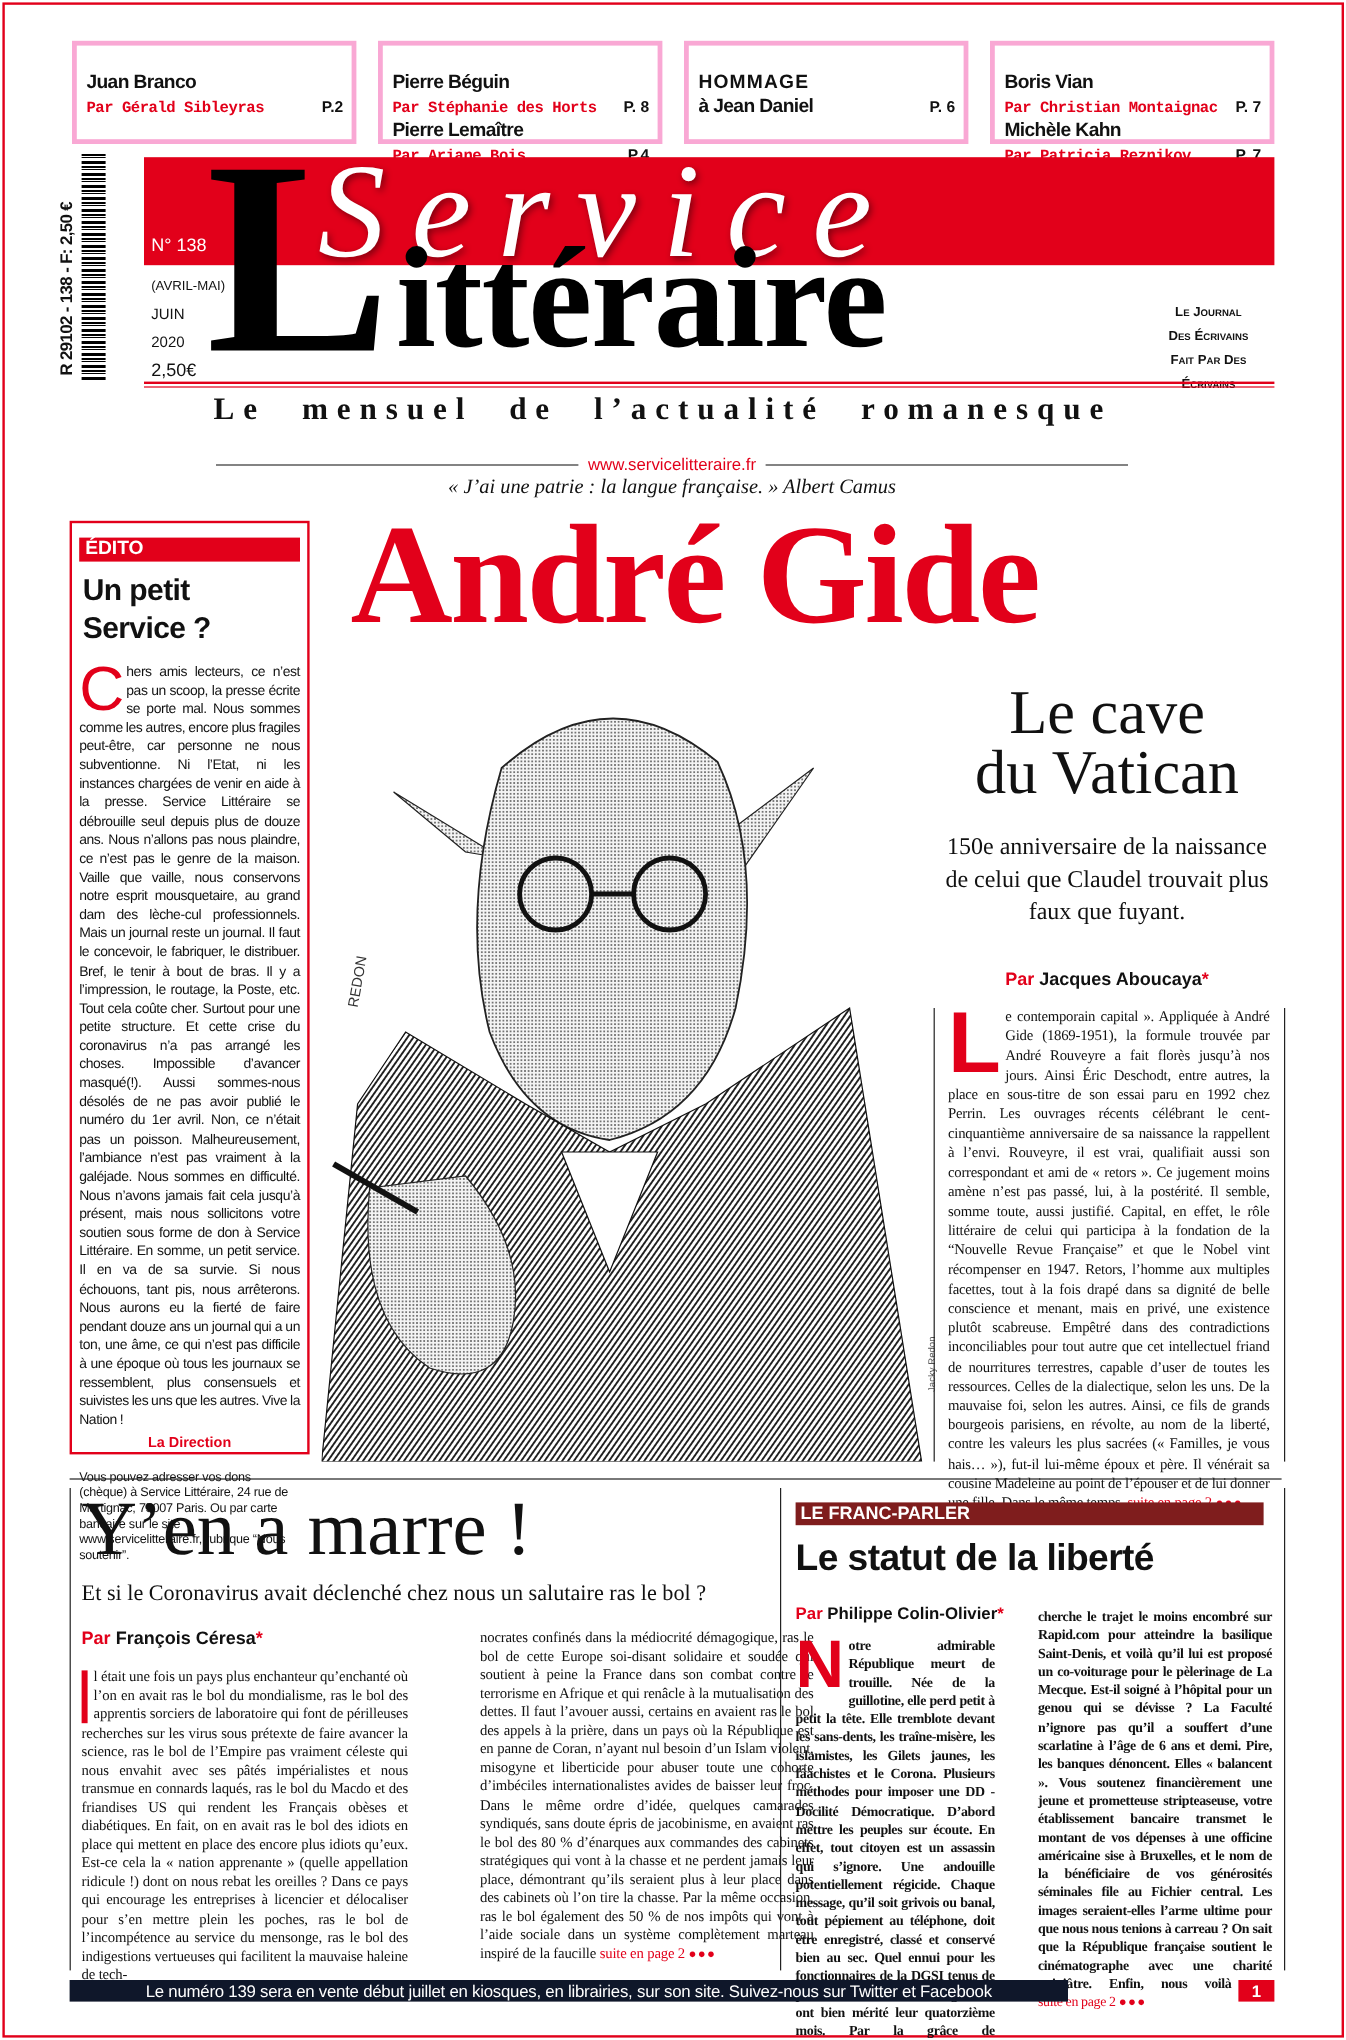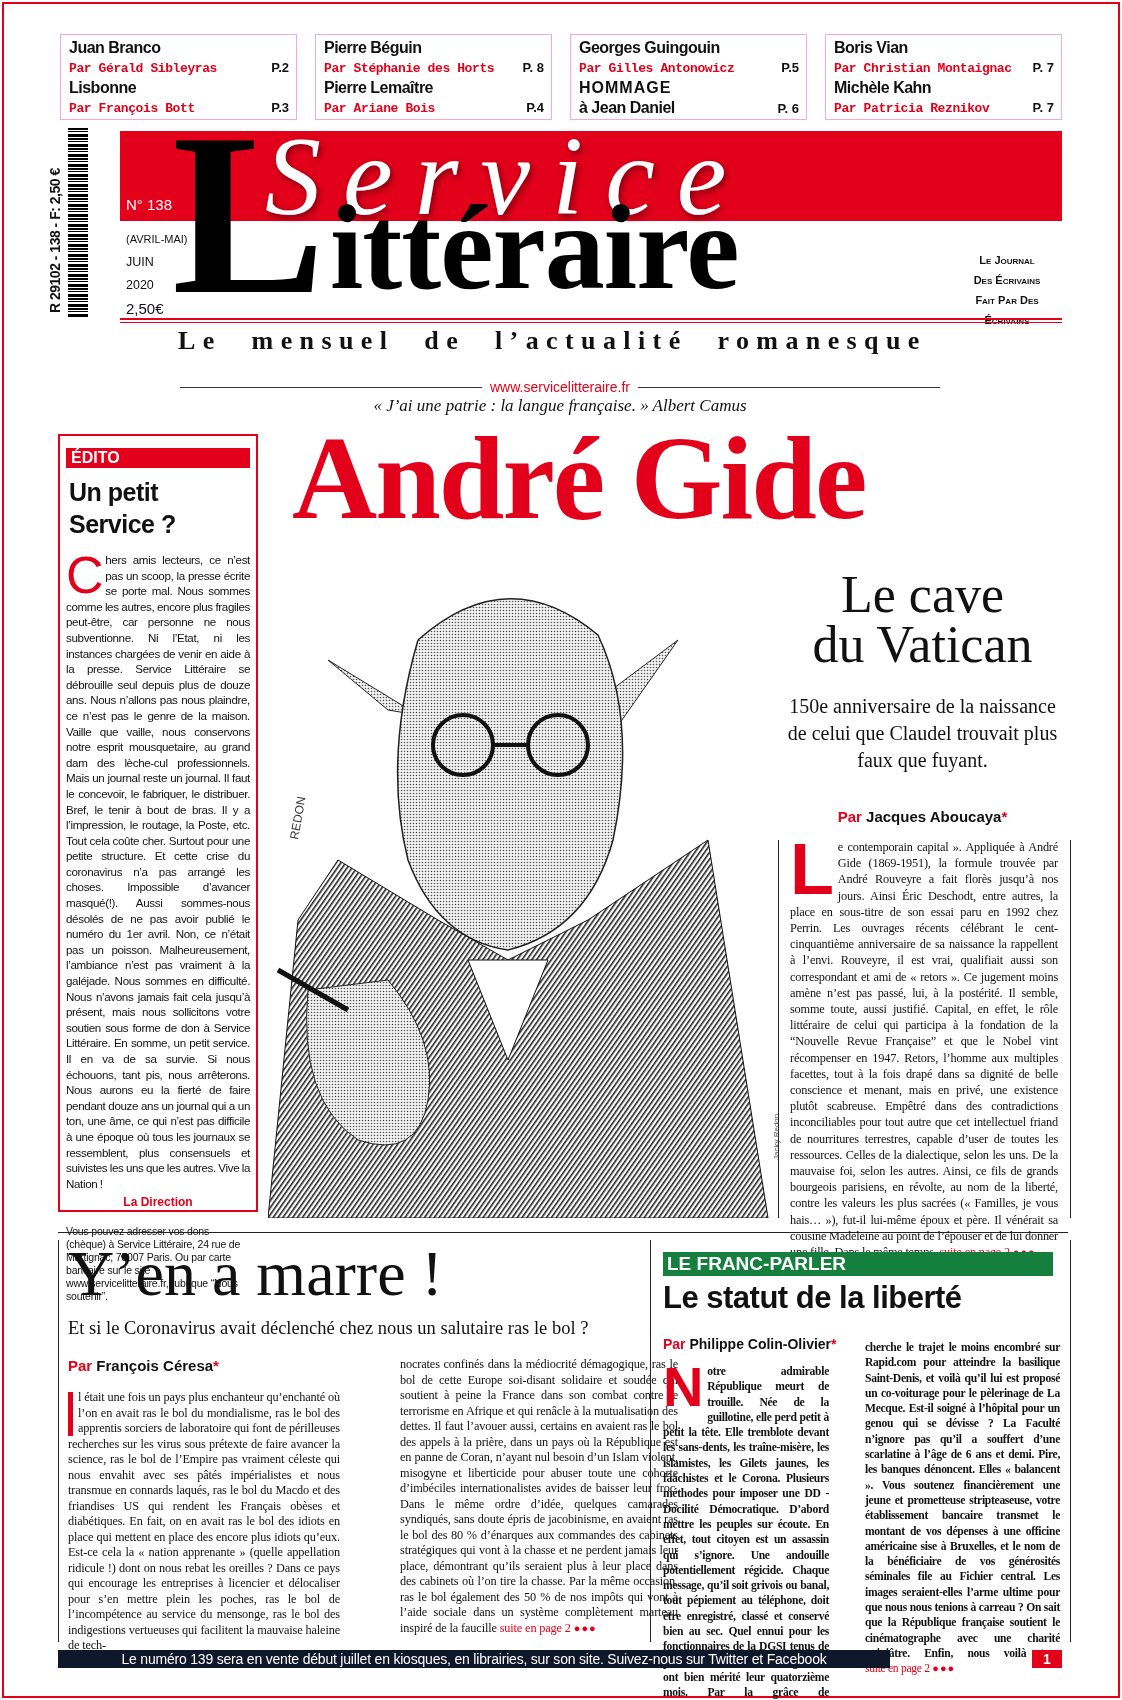--- a/index.html
+++ b/index.html
@@ -2,21 +2,21 @@
 <html><head>
 <meta charset="utf-8">
 <style>
   * { box-sizing: border-box; margin: 0; padding: 0; }
   html, body { width: 1122px; height: 1700px; background: #fff; overflow: hidden; }
   body { position: relative; font-family: "Liberation Sans", sans-serif; color: #111; }
   .page-border { position: absolute; left: 2px; top: 2px; width: 1118px; height: 1696px; border: 2px solid #e2001a; }
 
   
   .teasers { position: absolute; left: 60px; top: 34px; width: 1002px; height: 86px; display: flex; gap: 18px; }
-  .teaser { flex: 1; border: 1px solid #f9a8d4; padding: 3px 7px 2px 8px; }
+  .teaser { flex: 1; border: 4px solid #f9a8d4; padding: 21px 7px 2px 8px; }
   .t-row { display: flex; justify-content: space-between; align-items: baseline; }
   .t-title { font-weight: bold; font-size: 16px; letter-spacing: -0.5px; line-height: 20px; color: #111; }
   .t-author { color: #e2001a; font-weight: bold; font-size: 13px; letter-spacing: -0.4px; line-height: 19px; font-family: Liberation Mono, monospace; }
   .t-page { font-weight: bold; font-size: 13px; line-height: 19px; }
 
   
   .barcode { position: absolute; left: 40px; top: 128px; width: 26px; height: 190px; }
   .barcode-bars { position: absolute; left: 28px; top: 0; width: 20px; height: 190px;
      background: repeating-linear-gradient(180deg, #000 0 2px, #fff 2px 3px, #000 3px 4px, #fff 4px 6px, #000 6px 9px, #fff 9px 10px); }
   .barcode-text { position: absolute; left: -80px; top: 82px; width: 190px; transform: rotate(-90deg); font-weight: bold; font-size: 14px; letter-spacing: -0.5px; white-space: nowrap; }
@@ -70,21 +70,21 @@
   .art2-title { position: absolute; left: 68px; top: 1242px; font-family: "Liberation Serif", serif; font-size: 64px; line-height: 1; }
   .art2-deck { position: absolute; left: 68px; top: 1318px; font-family: "Liberation Serif", serif; font-size: 18.5px; }
   .art2-byline { position: absolute; left: 68px; top: 1357px; }
   .art2-col1 { position: absolute; left: 68px; top: 1390px; width: 272px; }
   .art2-col2 { position: absolute; left: 362px; top: 1357px; width: 278px; margin-left: 38px; }
   .serif-body { font-family: "Liberation Serif", serif; font-size: 12.3px; line-height: 15.5px; text-align: justify; letter-spacing: -0.15px; }
   .drop-I { float: left; width: 5px; height: 44px; background: #e2001a; margin: 2px 5px 0 0; }
   .art-vrule { position: absolute; left: 650px; top: 1240px; width: 1px; height: 402px; background: #222; }
 
   
-  .fp-label { position: absolute; left: 663px; top: 1252px; width: 390px; background: #15803d; color: #fff; font-weight: bold; font-size: 19px; padding: 1px 4px; }
+  .fp-label { position: absolute; left: 663px; top: 1252px; width: 390px; background: #7f1d1d; color: #fff; font-weight: bold; font-size: 15px; padding: 1px 4px; }
   .fp-title { position: absolute; left: 663px; top: 1280px; font-weight: bold; font-size: 31px; letter-spacing: -0.5px; }
   .fp-byline { position: absolute; left: 663px; top: 1336px; font-size: 14px; }
   .fp-col1 { position: absolute; left: 663px; top: 1364px; width: 166px; }
   .fp-col2 { position: absolute; left: 865px; top: 1340px; width: 195px; }
   .bold-serif { font-family: "Liberation Serif", serif; font-weight: bold; font-size: 11.6px; line-height: 15.3px; text-align: justify; letter-spacing: -0.3px; }
   .drop-N { float: left; color: #e2001a; font-family: "Liberation Sans", sans-serif; font-size: 56px; line-height: 46px; margin: 0 4px 0 0; }
   .fp-right-rule { position: absolute; left: 1070px; top: 1240px; width: 1px; height: 402px; background: #222; }
 
   
   .footer-band { position: absolute; left: 58px; top: 1650px; width: 832px; height: 18px; background: #0f172a; color: #fff; font-size: 14px; line-height: 18px; text-align: center; letter-spacing: -0.2px; }
@@ -97,52 +97,38 @@
 
 <div class="teasers">
   <div class="teaser">
     <div>
       <div class="t-title">Juan Branco</div>
       <div class="t-row">
           <span class="t-author">Par Gérald Sibleyras</span>
           <span class="t-page">P.2</span>
         </div>
     </div>
-    <div>
-      <div class="t-title">Lisbonne</div>
-      <div class="t-row">
-          <span class="t-author">Par François Bott</span>
-          <span class="t-page">P.3</span>
-        </div>
-    </div>
   </div>
   <div class="teaser">
     <div>
       <div class="t-title">Pierre Béguin</div>
       <div class="t-row">
           <span class="t-author">Par Stéphanie des Horts</span>
           <span class="t-page">P. 8</span>
         </div>
     </div>
     <div>
       <div class="t-title">Pierre Lemaître</div>
       <div class="t-row">
           <span class="t-author">Par Ariane Bois</span>
           <span class="t-page">P.4</span>
         </div>
     </div>
   </div>
   <div class="teaser">
-    <div>
-      <div class="t-title">Georges Guingouin</div>
-      <div class="t-row">
-          <span class="t-author">Par Gilles Antonowicz</span>
-          <span class="t-page">P.5</span>
-        </div>
-    </div>
     <div>
       <div class="t-title" style="letter-spacing:1px">HOMMAGE</div>
       <div class="t-row">
           <span class="t-title">à Jean Daniel</span>
           <span class="t-page">P. 6</span>
         </div>
     </div>
   </div>
   <div class="teaser">
     <div>

